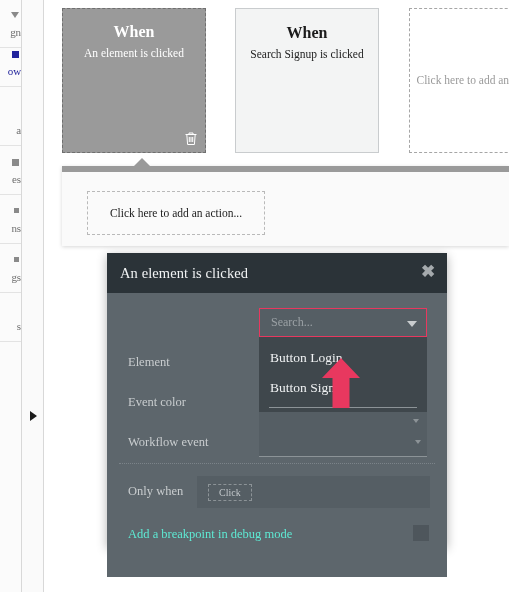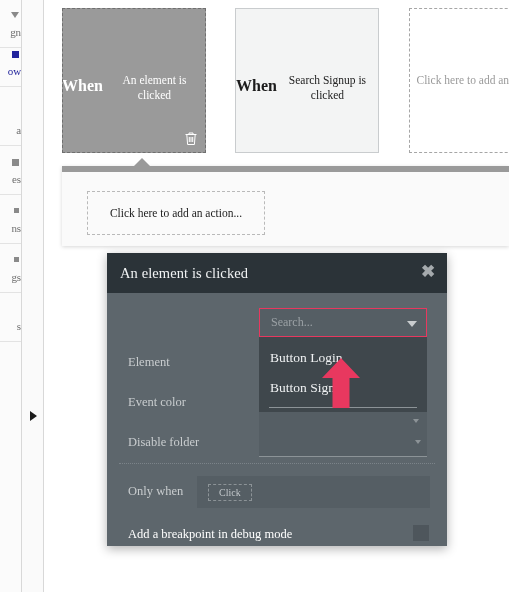--- a/index.html
+++ b/index.html
@@ -92,21 +92,21 @@
   .cards {
     position: absolute;
     left: 17px; top: 8px;
     height: 145px;
   }
   .card {
     position: absolute;
     top: 0;
     width: 144px; height: 145px;
     display: flex;
-    flex-direction: row;
+    flex-direction: column;
     align-items: center;
     padding-top: 14px;
   }
   .card.selected {
     left: 0;
     background: #9a9a9a;
     outline: 1px dashed #6f6f6f;
     outline-offset: -1px;
   }
   .card.plain {
@@ -217,21 +217,21 @@
     cursor: pointer;
     color: #a5aaad;
     font-size: 17px;
     line-height: 16px;
     text-align: center;
     font-weight: 700;
   }
 
   .dlg-body {
     position: relative;
-    height: 253px;
+    height: 284px;
     background: #5d666c;
   }
 
   .form-row {
     position: absolute;
     left: 0; width: 100%;
     height: 30px;
     display: flex;
     align-items: center;
   }
@@ -308,21 +308,21 @@
   .check-row {
     position: absolute;
     left: 0;
     width: 100%;
     height: 24px;
   }
   .check-label {
     position: absolute;
     left: 21px; top: 3px;
     font-size: 12.5px;
-    color: #ffffff;
+    color: #5eead4;
   }
   .checkbox {
     position: absolute;
     right: 18px; top: 1px;
     width: 16px; height: 16px;
     background: #4e565c;
     cursor: pointer;
   }
 
   
@@ -472,21 +472,21 @@
           <span class="caret-down"></span>
         </div>
       </div>
 
       <div class="form-row" style="top:94px">
         <div class="row-label">Event color</div>
         <div class="row-field"></div>
       </div>
 
       <div class="form-row" style="top:134px">
-        <div class="row-label">Disable folder</div>
+        <div class="row-label">Workflow event</div>
         <div class="row-field underline">
           <span class="caret-down small"></span>
         </div>
       </div>
 
       <div class="divider"></div>
 
       <div class="onlywhen-row">
         <div class="onlywhen-label">Only when</div>
         <div class="onlywhen-field">

